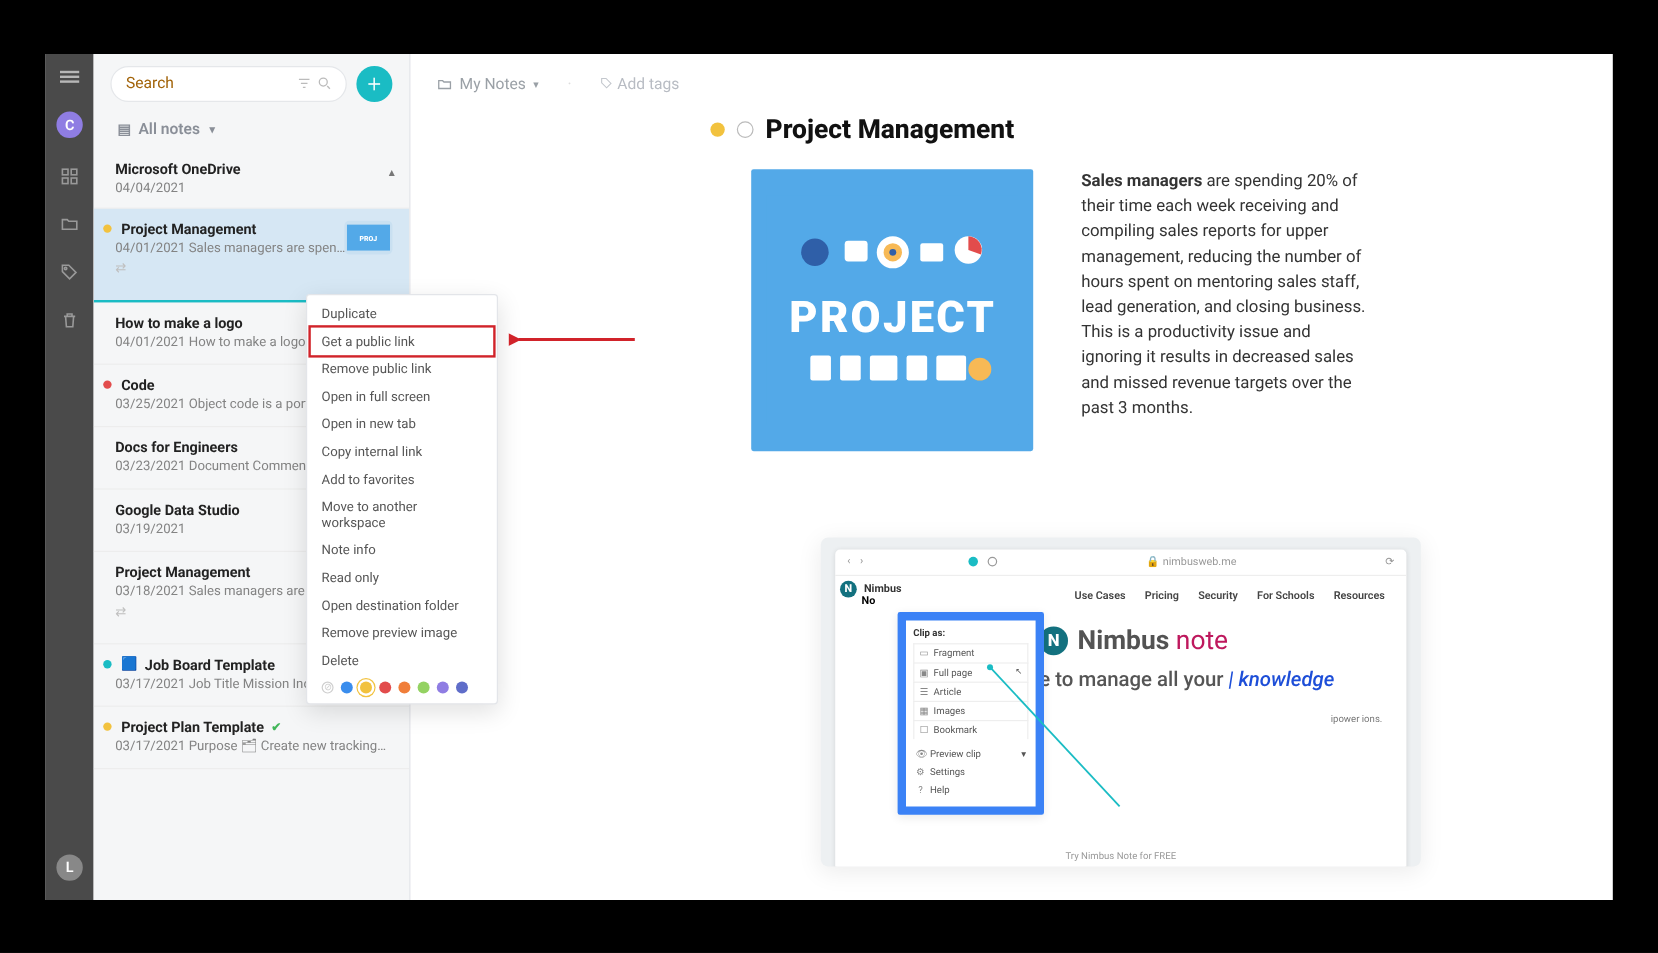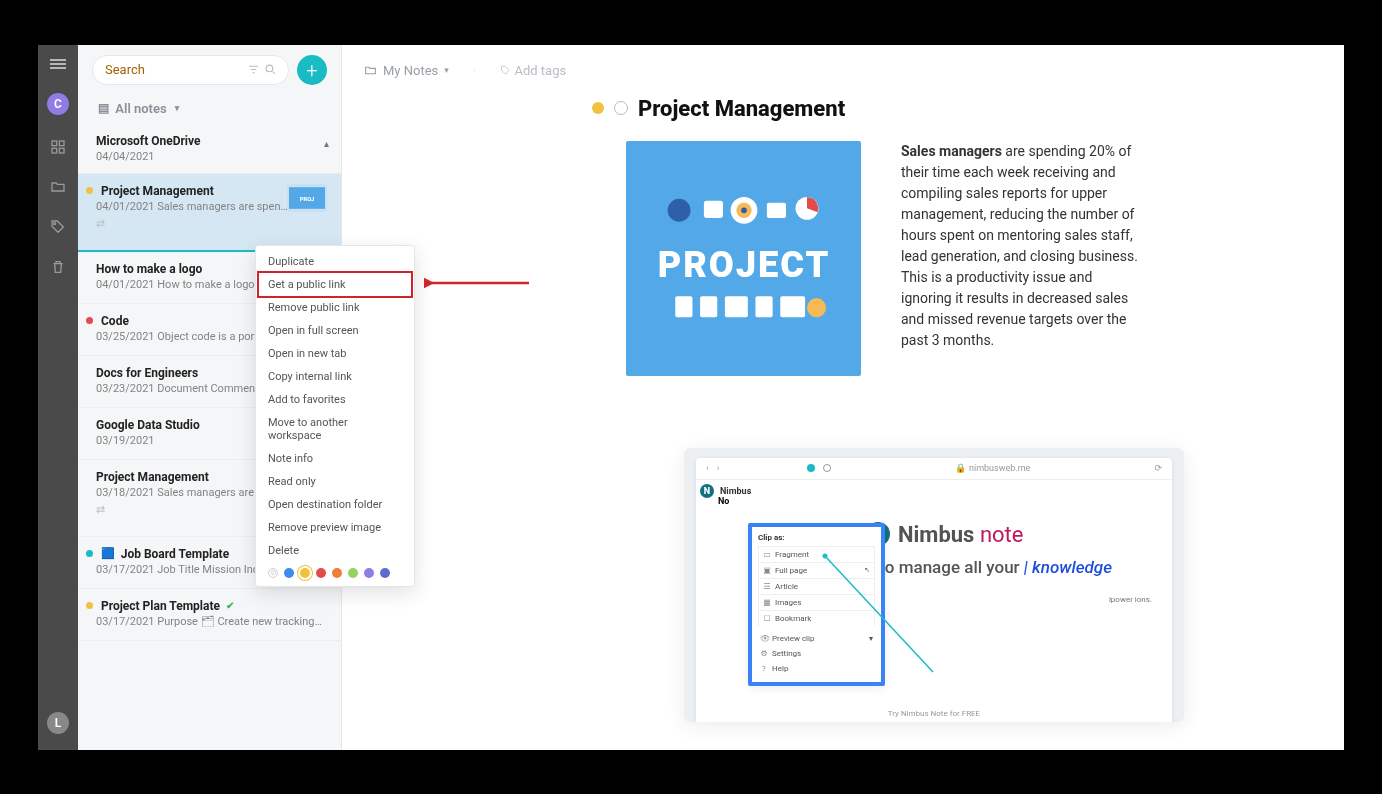--- a/index.html
+++ b/index.html
@@ -75,21 +75,21 @@
   .clip-bar .url { margin:0 auto; }
   .clip-content { padding:10px 12px; position:relative; height:calc(100% - 22px); }
   .clip-nav { display:flex; justify-content:flex-end; gap:16px; font-size:9px; color:#444; font-weight:600; padding:2px 6px 10px; }
   .clip-logo-row { display:flex; align-items:center; gap:6px; font-size:9px; color:#333; }
   .clip-center { position:absolute; left:170px; top:42px; right:10px; }
   .clip-big-logo { display:flex; align-items:center; gap:8px; font-size:22px; font-weight:700; color:#535353; }
   .clip-big-logo .note { color:#be185d; font-weight:400; }
   .clip-big-logo .disc { width:24px; height:24px; border-radius:50%; background:#13717f; color:#fff; display:flex; align-items:center; justify-content:center; font-weight:800; font-size:14px; }
   .clip-tagline { font-size:17px; color:#555; margin-top:10px; font-weight:500; }
   .clip-tagline .know { color:#1d4ed8;font-style:italic; }
-  .clip-panel { position:absolute; left:52px; top:30px; width:137px; background:#fff; border:4px solid #3b82f6; border-radius:2px; padding:6px; box-shadow:0 2px 8px rgba(0,0,0,0.08); z-index:2;margin-top:13px; }
+  .clip-panel { position:absolute; left:52px; top:30px; width:122px; background:#fff; border:7px solid #3b82f6; border-radius:2px; padding:6px; box-shadow:0 2px 8px rgba(0,0,0,0.08); z-index:2; }
   .clip-panel .lbl { font-size:8px; font-weight:700; color:#333; margin-bottom:4px; }
   .clip-panel .opt { font-size:8px; color:#555; padding:3px 4px; border:1px solid #eee; border-bottom:none; display:flex; align-items:center; gap:4px; }
   .clip-panel .opt:first-of-type { background:#f2f2f2; }
   .clip-panel .opt:last-of-type { border-bottom:1px solid #eee; }
   .clip-panel .div { height:5px; }
   .clip-panel .row2 { font-size:8px; color:#555; padding:3px 2px; display:flex; align-items:center; gap:4px; }
   .clip-panel .ico { display:inline-block; width:8px; text-align:center; color:#888; }
   .clip-callout-line { position:absolute; left:125px; top:72px; width:140px; height:130px; z-index:2; }
   .clip-callout { position:absolute; left:52px; bottom:24px; background:#fff; border:1px solid #ddd; border-radius:6px; padding:10px 18px; font-size:13px; font-weight:700; color:#222; z-index:3; }
   .clip-foot { position:absolute; bottom:10px; left:0; right:0; text-align:center; font-size:8px; color:#999; }
@@ -299,20 +299,27 @@
           <span style="width:8px;height:8px;border-radius:50%;border:1px solid #999;"></span>
           <span class="url">🔒 <span>nimbusweb.me</span></span>
           <span>⟳</span>
         </div>
         <div class="clip-content">
           <div class="clip-logo-row" style="position:absolute;left:4px;top:4px;">
             <span style="width:14px;height:14px;border-radius:50%;background:#13717f;color:#fff;display:inline-flex;align-items:center;justify-content:center;font-size:9px;font-weight:800;">N</span>
             <span style="font-weight:700;">Nimbus</span>
           </div>
           <div style="position:absolute;left:22px;top:16px;font-size:9px;font-weight:700;">No</div>
+          <div class="clip-nav">
+            <span>Use Cases</span>
+              <span>Pricing</span>
+              <span>Security</span>
+              <span>For Schools</span>
+              <span>Resources</span>
+          </div>
           <div class="clip-center">
             <div class="clip-big-logo">
               <span class="disc">N</span>
               <span><span>Nimbus</span> <span class="note">note</span></span>
             </div>
             <div class="clip-tagline">
               <span>e to manage all your </span><span class="know">| knowledge</span>
             </div>
             <div style="font-size:8px;color:#777;margin-top:18px;text-align:right;padding-right:10px;">ipower ions.</div>
           </div>

